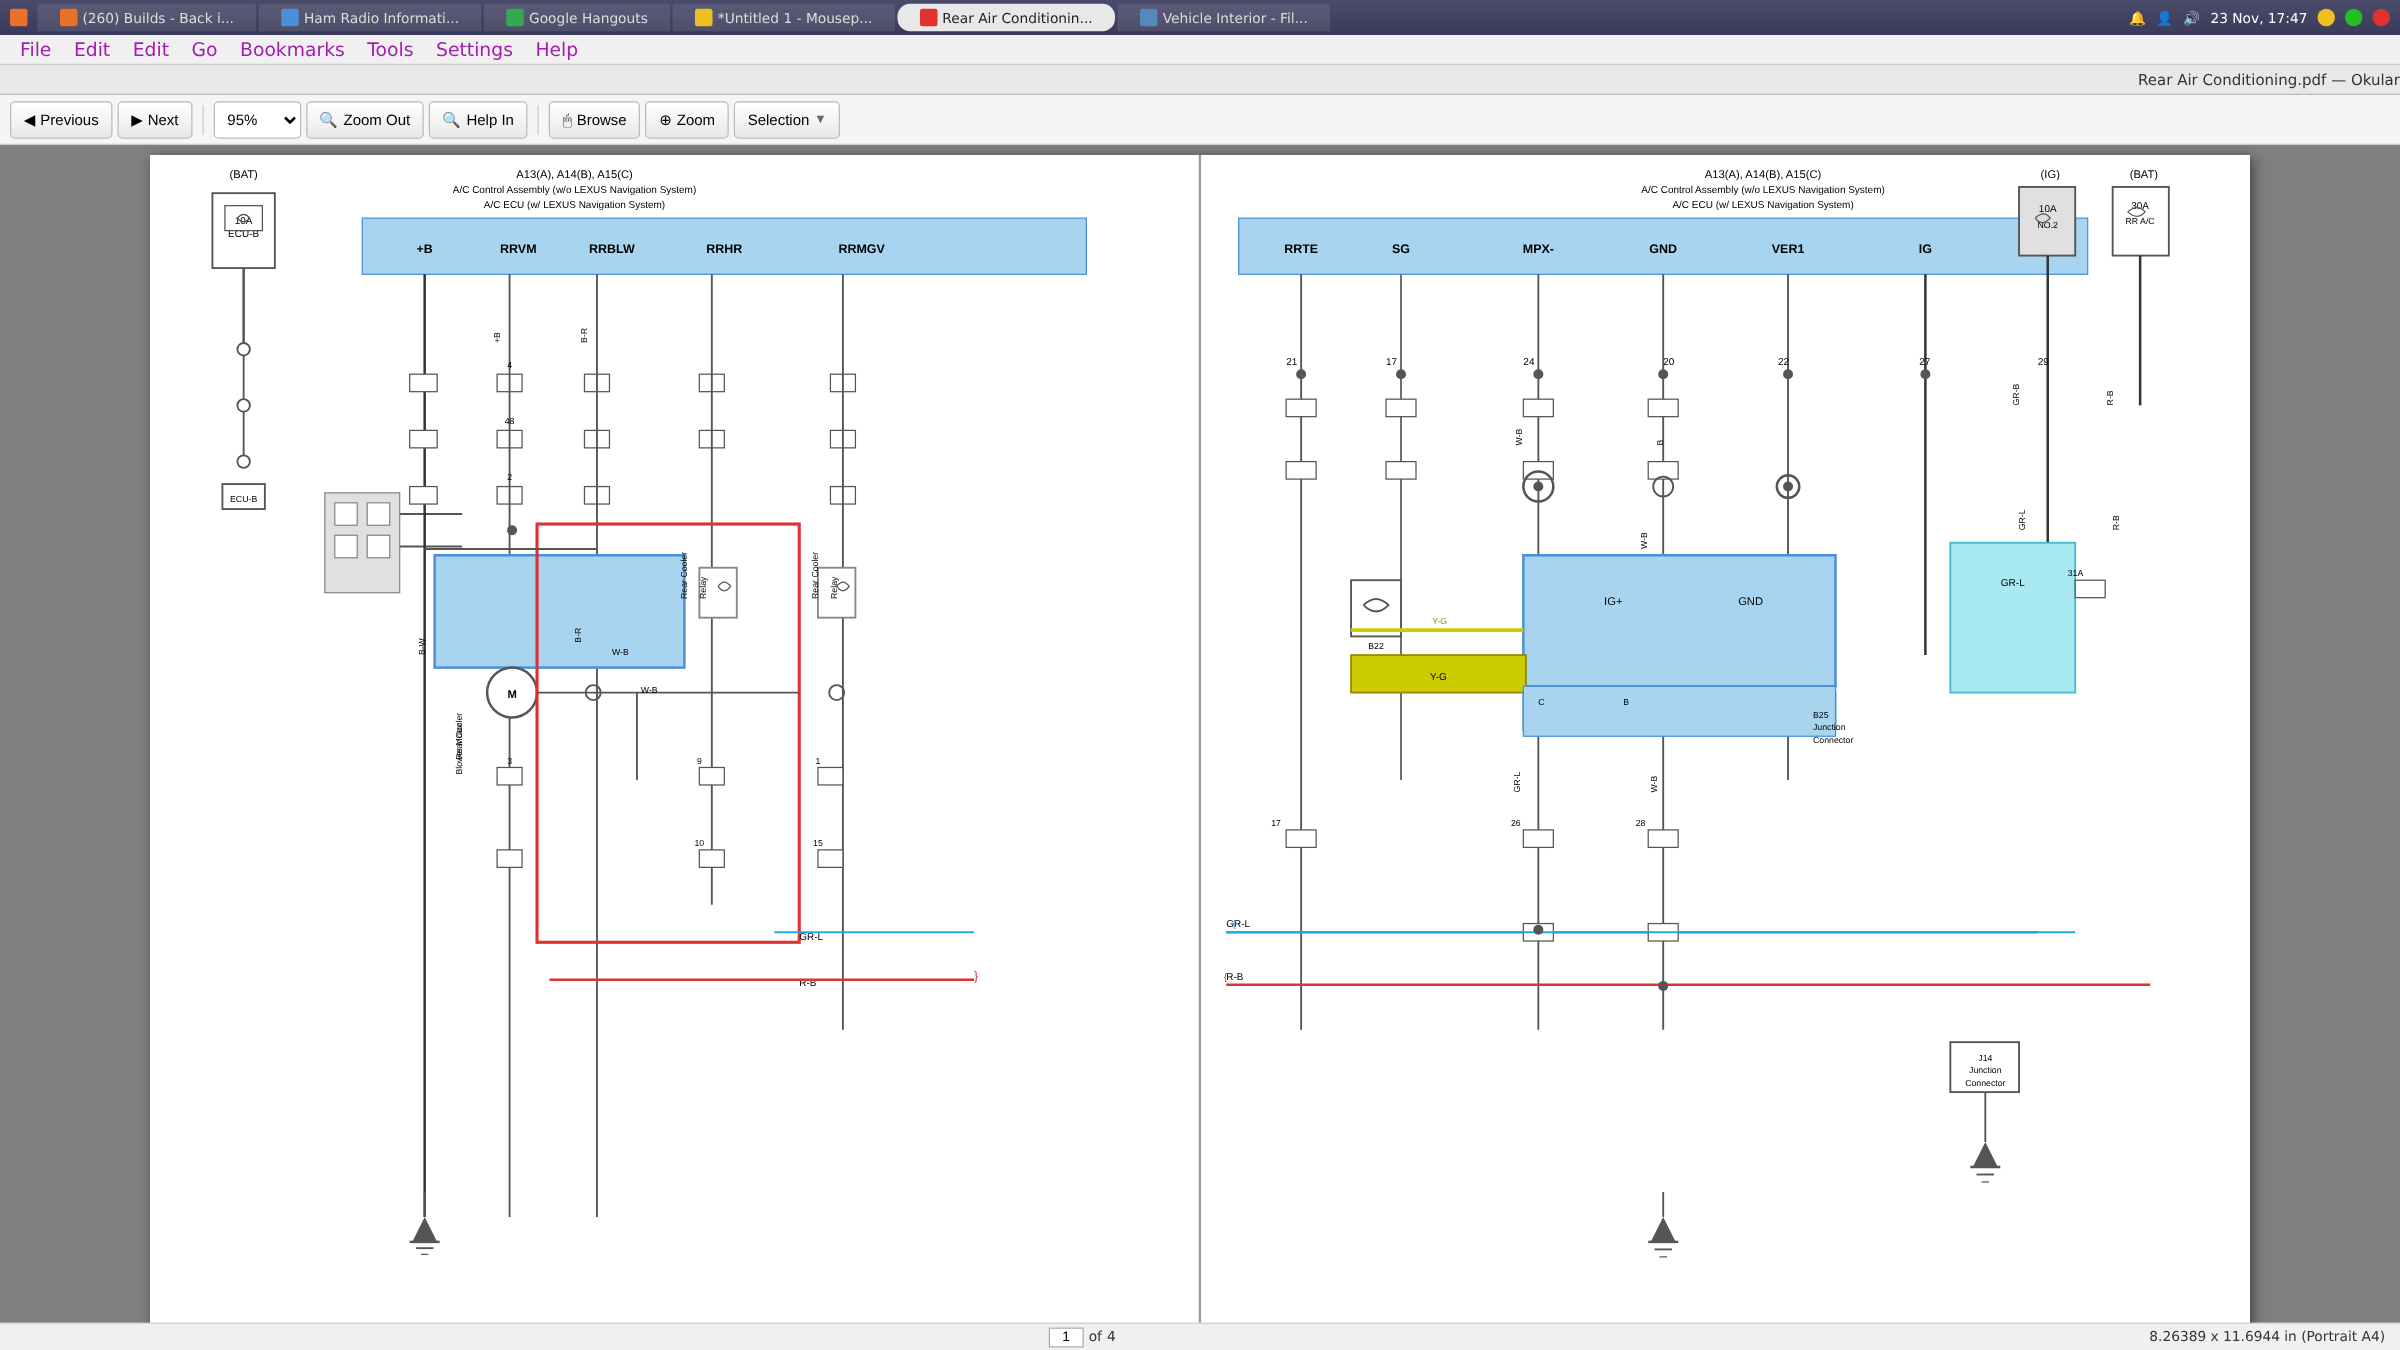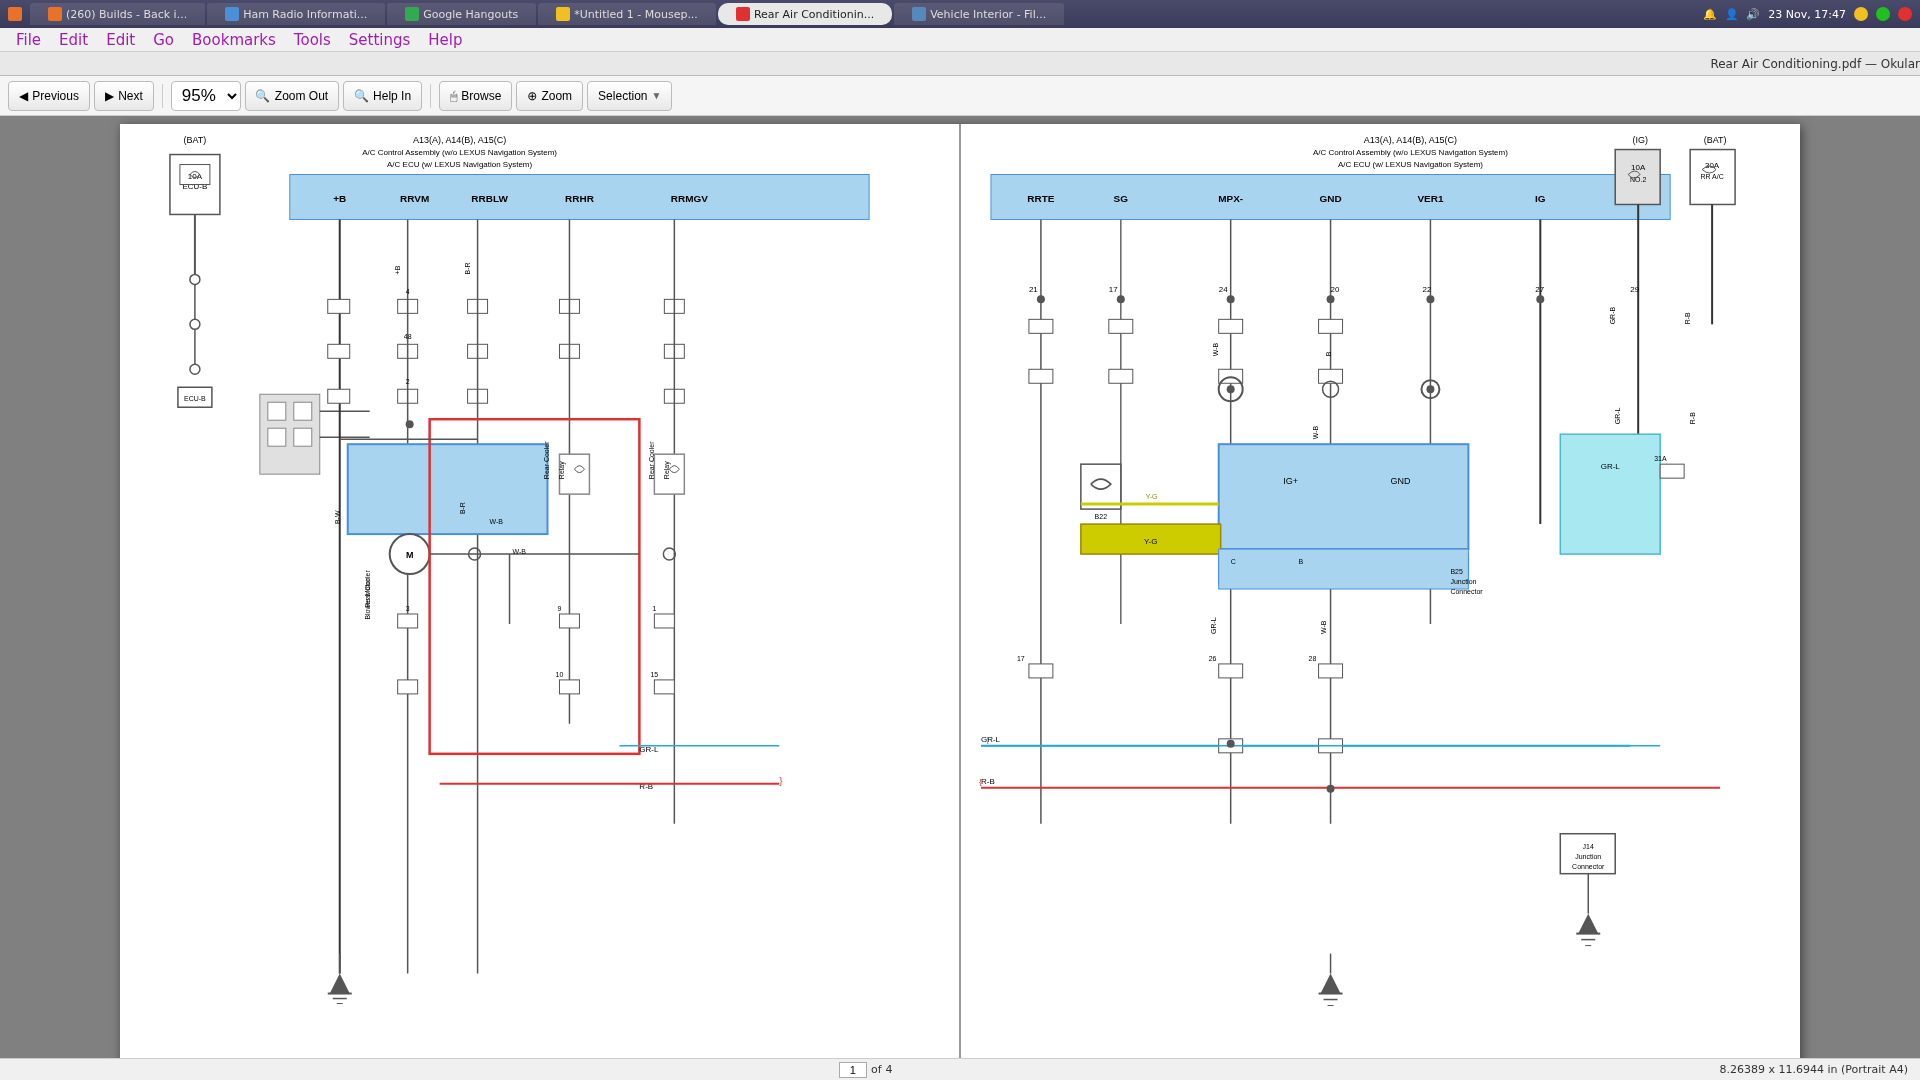--- a/index.html
+++ b/index.html
@@ -136,21 +136,21 @@
       gap: 4px;
       white-space: nowrap;
     }
     .toolbar-btn .arrow { font-size: 10px; color: #666; }
     .zoom-select {
       height: 30px;
       padding: 0 6px;
       border: 1px solid #bbb;
       border-radius: 4px;
       background: white;
-      font-size: 17px;
+      font-size: 12px;
       cursor: pointer;
       width: 70px;
     }
     .toolbar-separator {
       width: 1px;
       height: 24px;
       background: #ccc;
       margin: 0 4px;
     }
 

